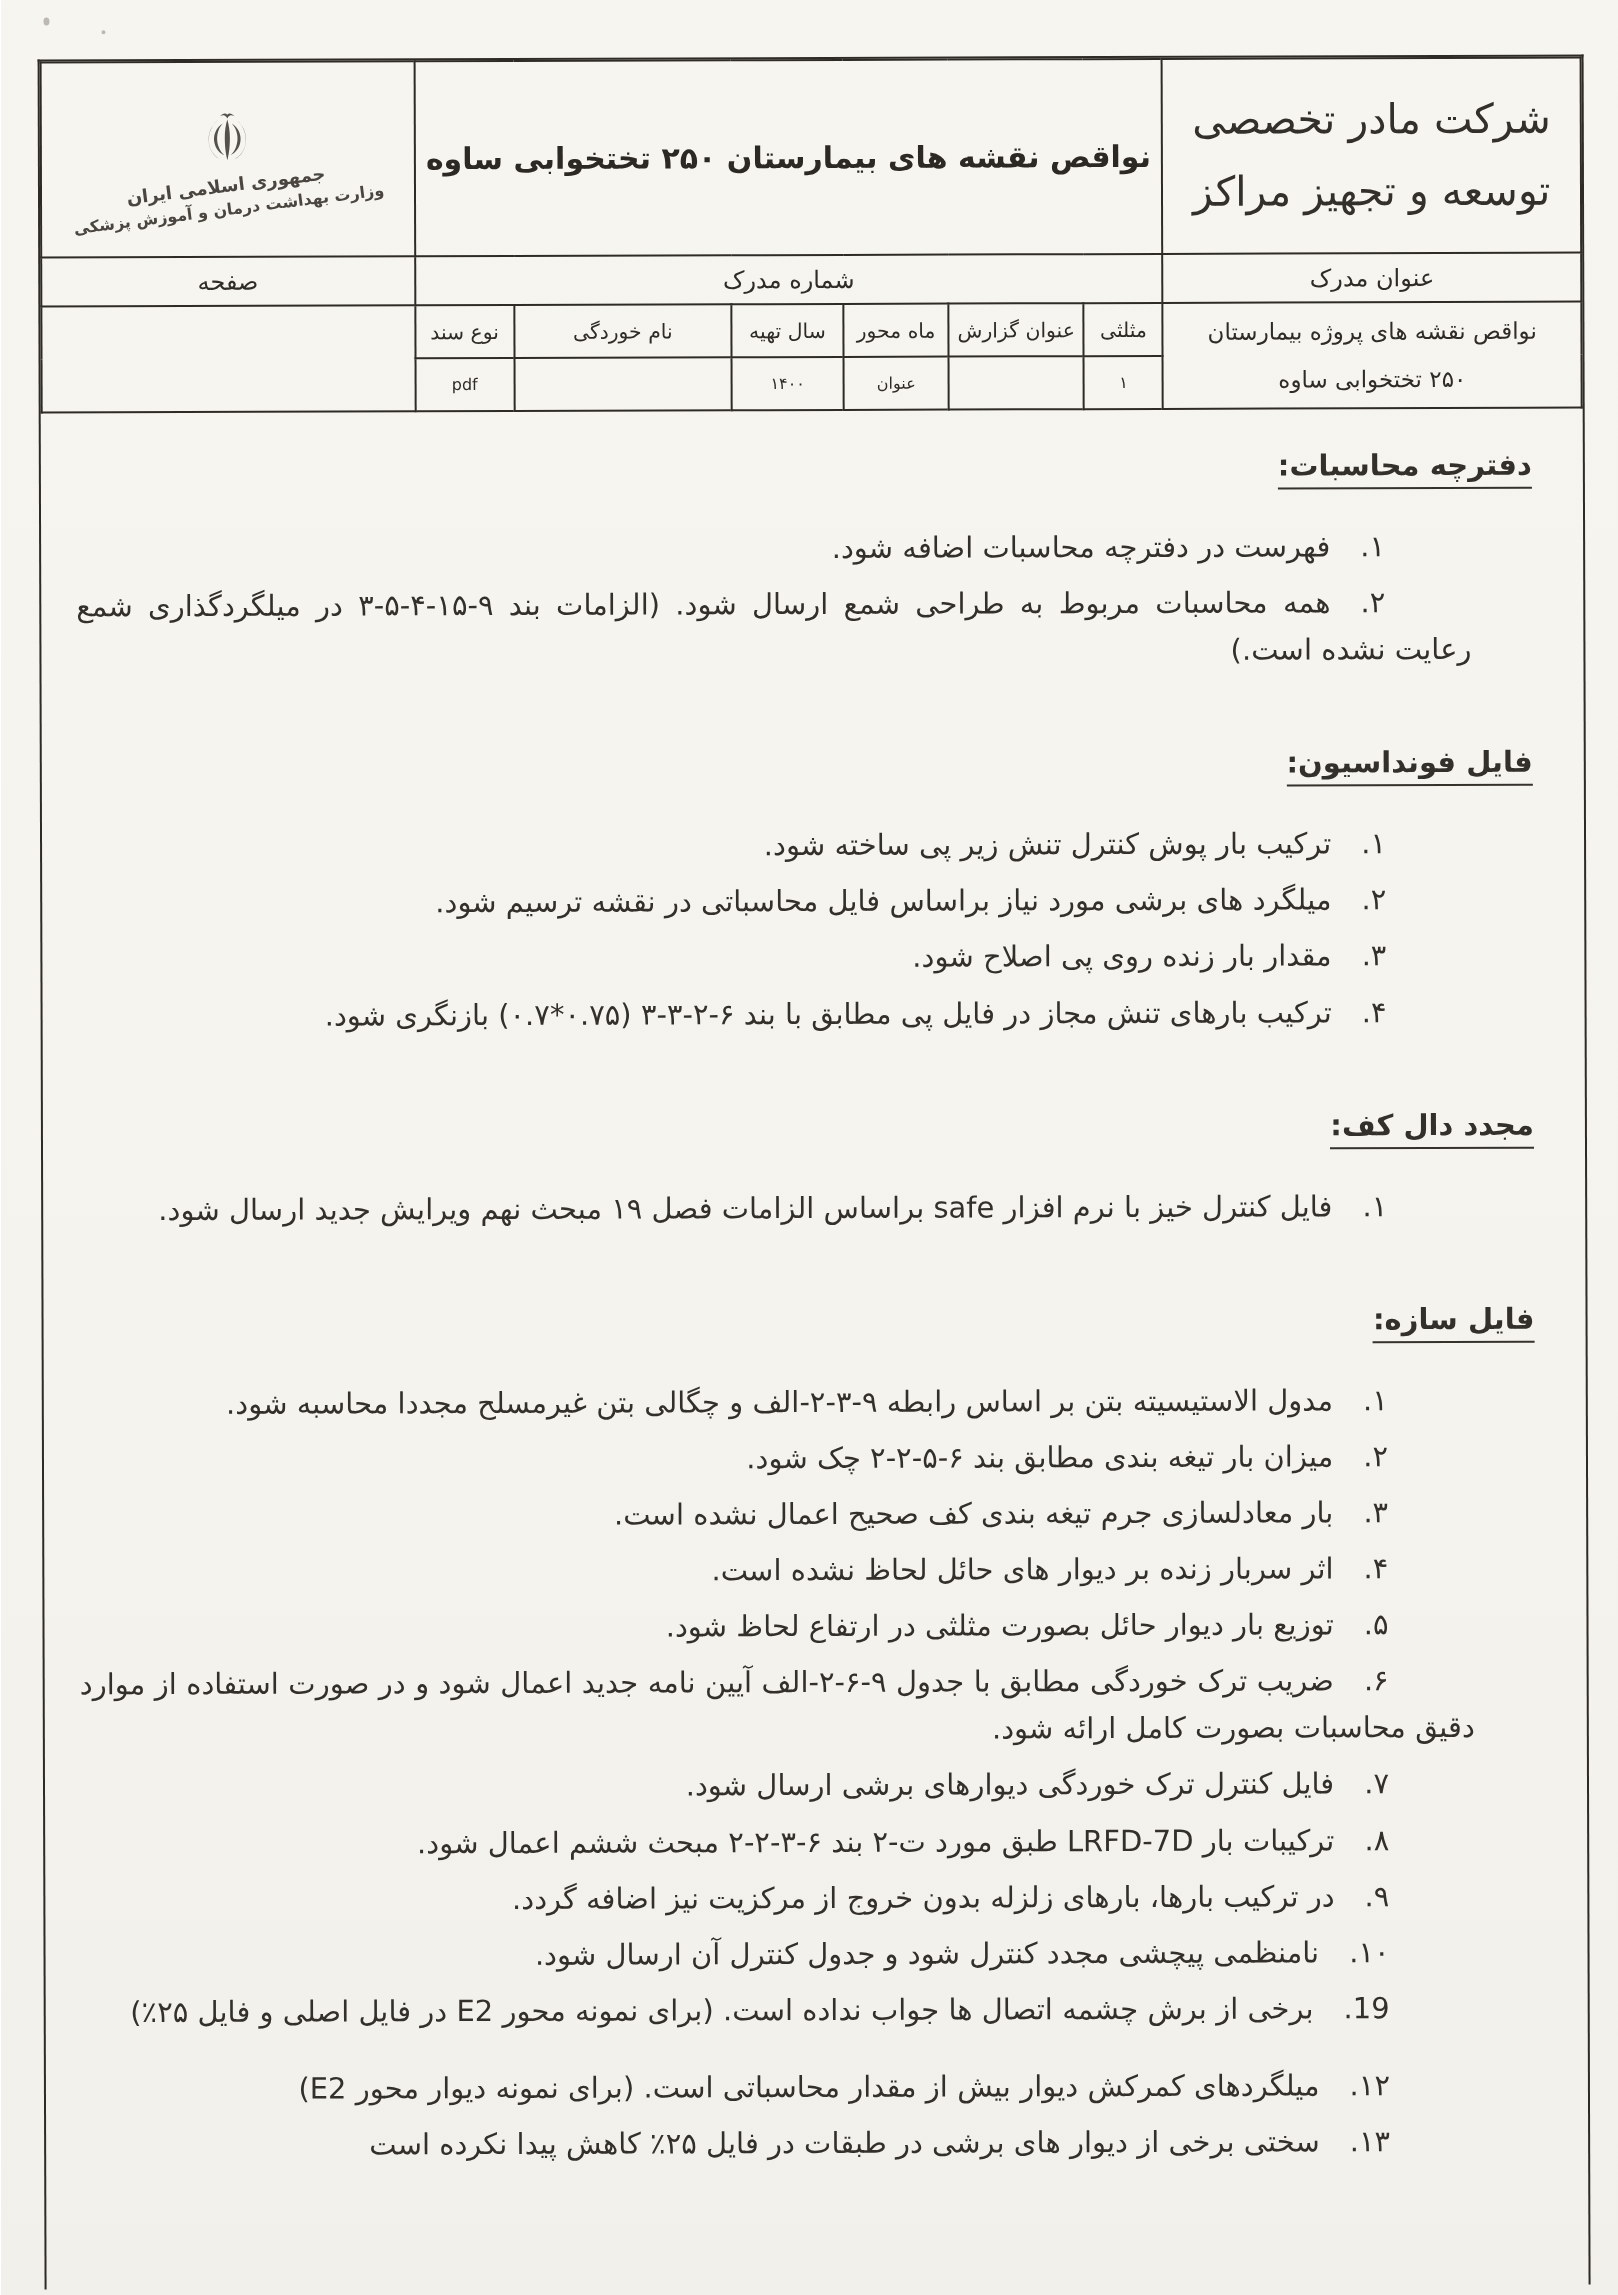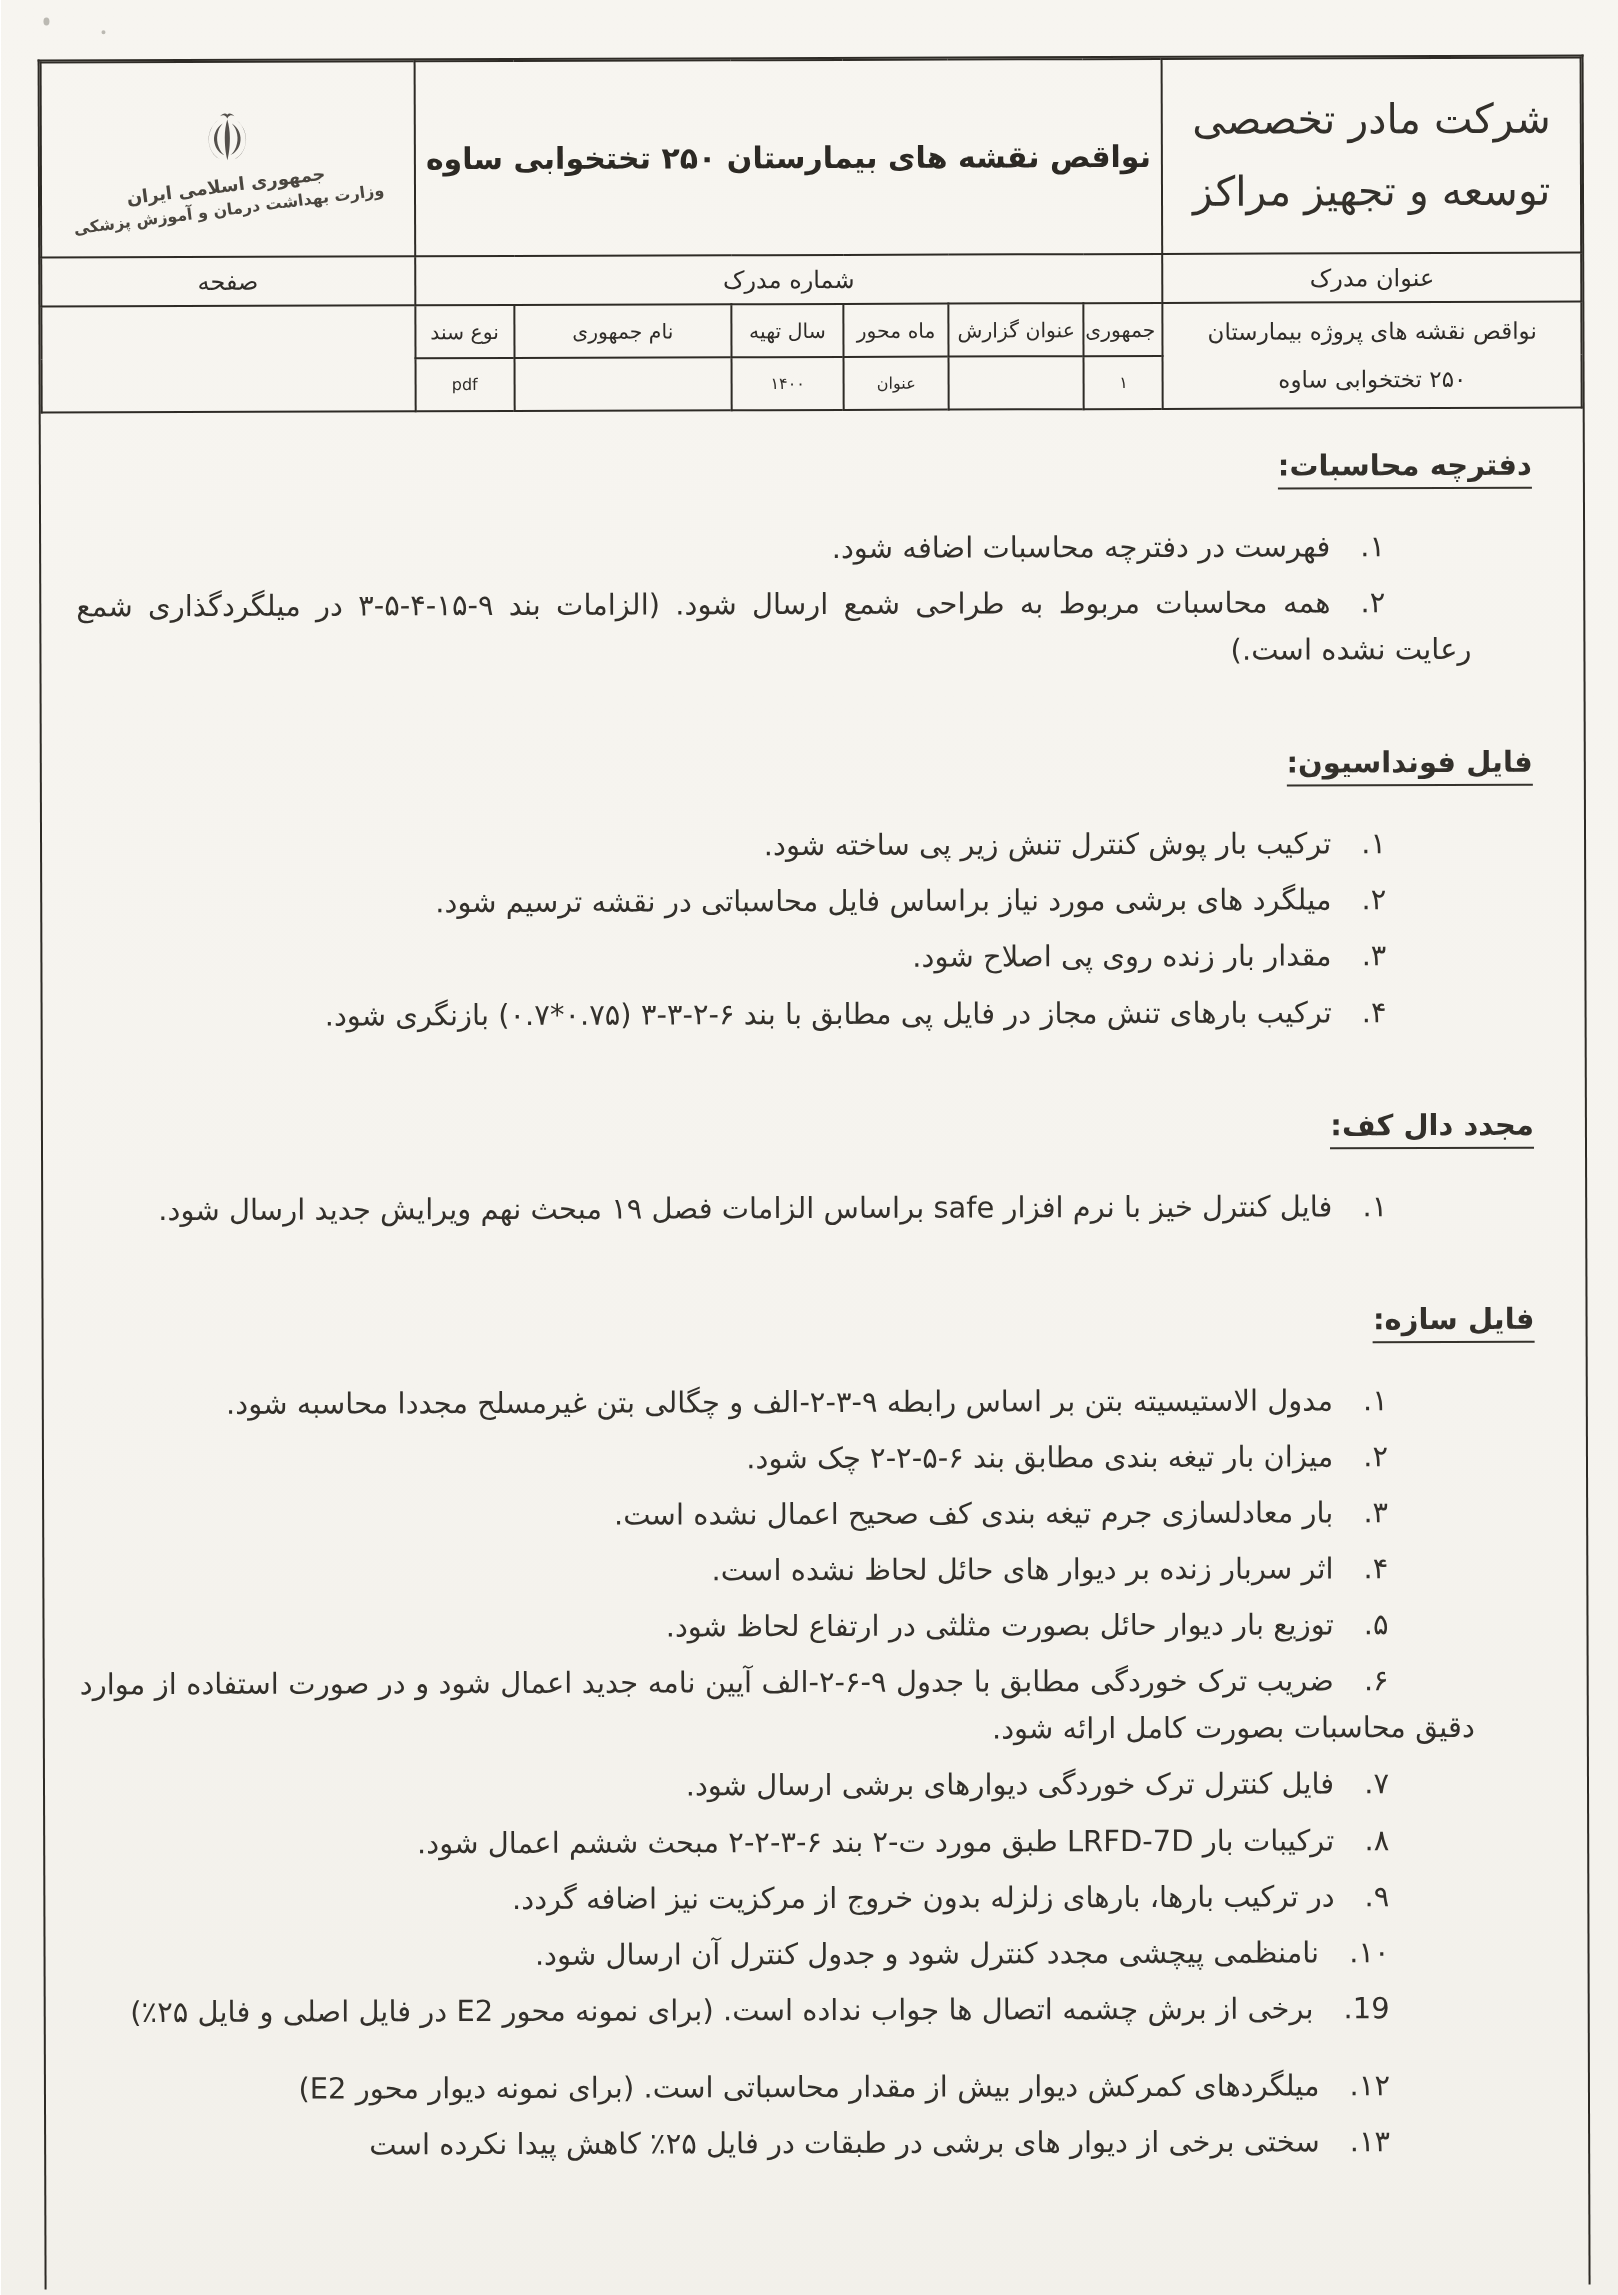--- a/index.html
+++ b/index.html
@@ -99,25 +99,25 @@
       <tr class="r2">
         <td>عنوان مدرک</td>
         <td colspan="6">شماره مدرک</td>
         <td>صفحه</td>
       </tr>
       <tr class="r3">
         <td class="docname" rowspan="2">
           <div>نواقص نقشه های پروژه بیمارستان</div>
           <div>۲۵۰ تختخوابی ساوه</div>
         </td>
-        <td class="sub">جمهوری</td>
+        <td class="sub">مثلثی</td>
         <td class="sub">عنوان گزارش</td>
         <td class="sub">ماه محور</td>
         <td class="sub">سال تهیه</td>
-        <td class="sub">نام جمهوری</td>
+        <td class="sub">نام خوردگی</td>
         <td class="sub">نوع سند</td>
         <td rowspan="2"></td>
       </tr>
       <tr class="r4">
         <td class="val">۱</td>
         <td class="val"></td>
         <td class="val">عنوان</td>
         <td class="val">۱۴۰۰</td>
         <td class="val"></td>
         <td class="val">pdf</td>

